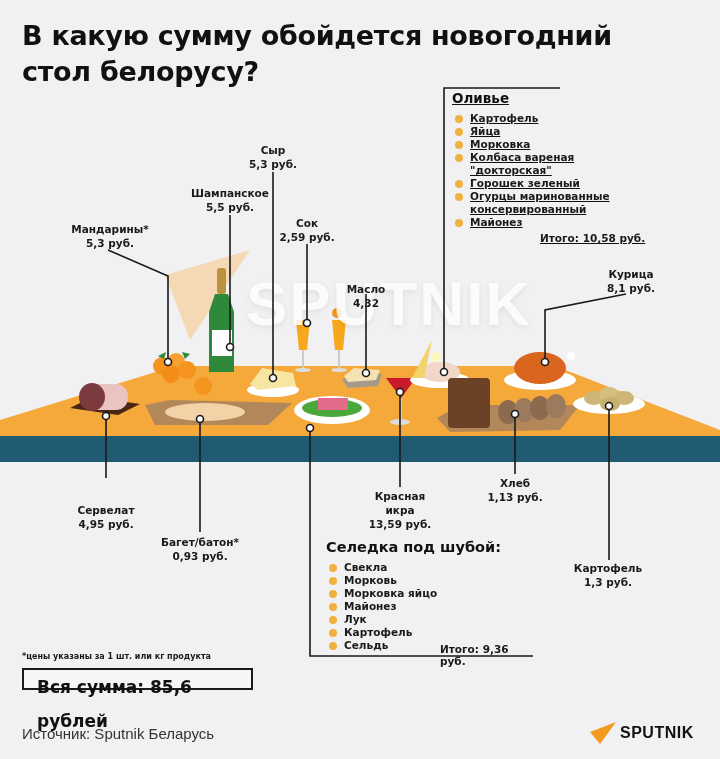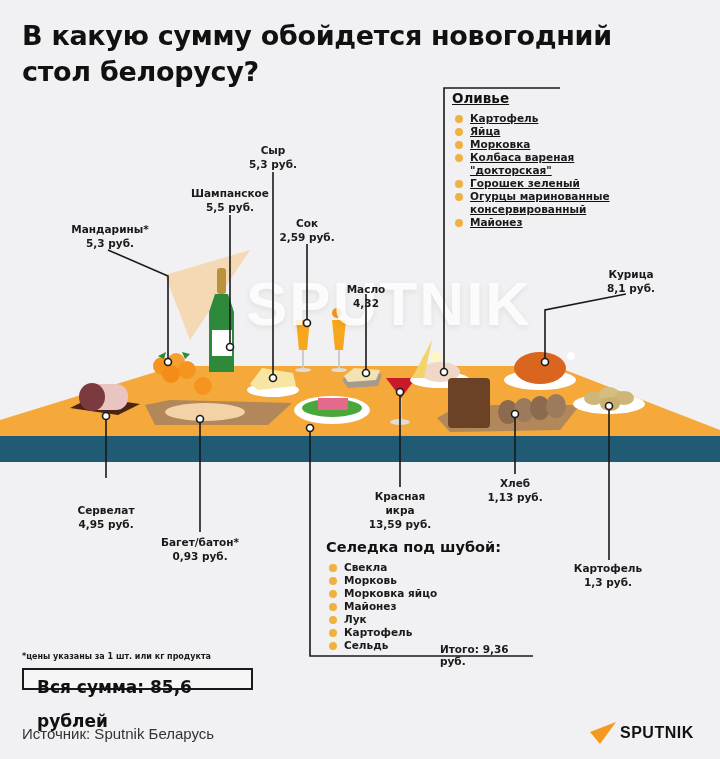--- a/index.html
+++ b/index.html
@@ -210,20 +210,21 @@
     <li>Картофель</li>
     <li>Яйца</li>
     <li>Морковка</li>
     <li>Колбаса вареная</li>
     <li class="cont" style="padding-left:18px;">"докторская"</li>
     <li>Горошек зеленый</li>
     <li>Огурцы маринованные</li>
     <li class="cont">консервированный</li>
     <li>Майонез</li>
   </ul>
+  <div class="total" style="margin-top:3px;padding-left:88px;">Итого: 10,58 руб.</div>
 </div>
 
 <div class="box" style="left:326px;top:539px;width:210px;">
   <div class="box-title" style="font-size:14.5px;">Селедка под шубой:</div>
   <ul style="margin-top:6px;">
     <li>Свекла</li>
     <li>Морковь</li>
     <li>Морковка яйцо</li>
     <li>Майонез</li>
     <li>Лук</li>

